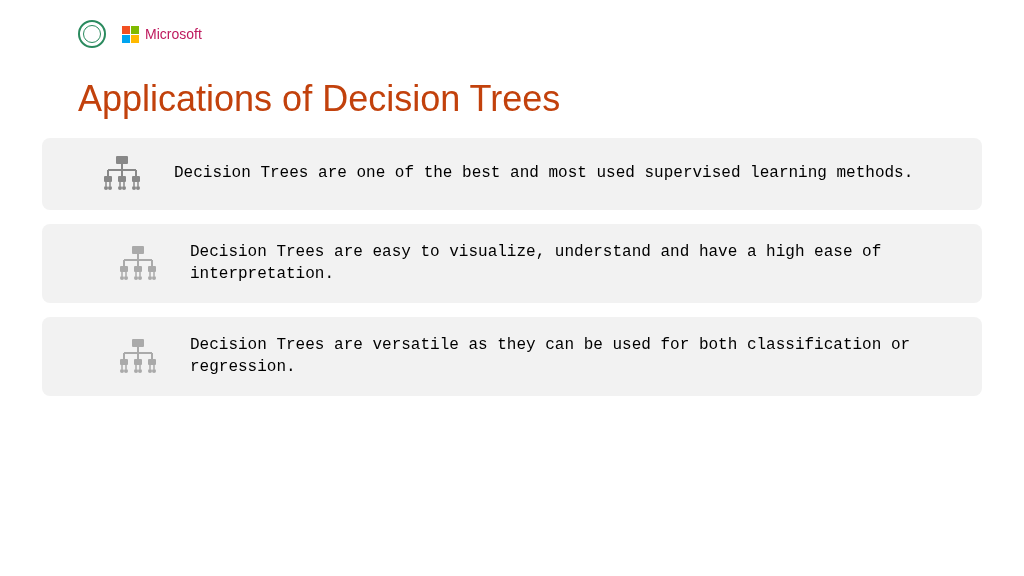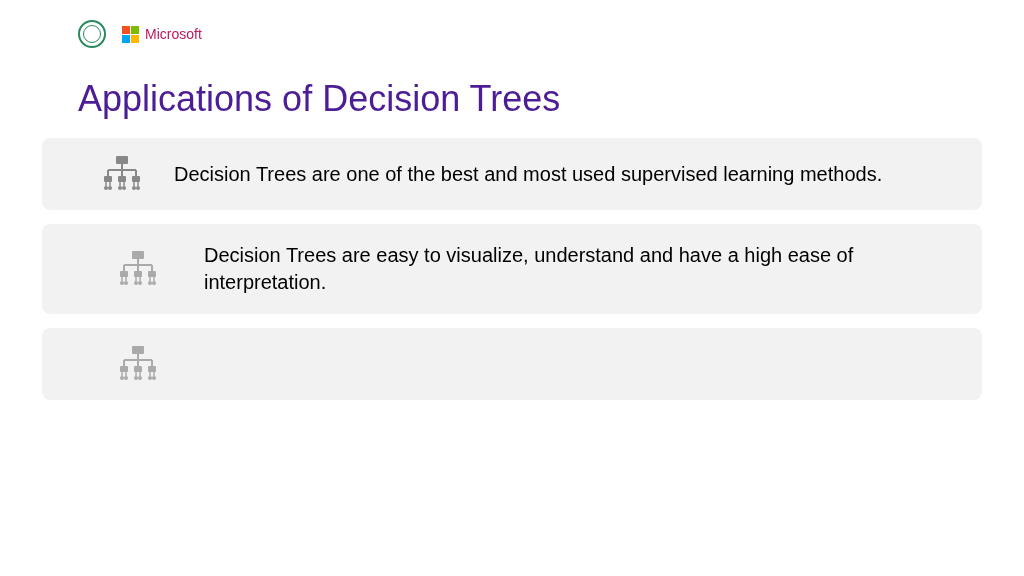--- a/index.html
+++ b/index.html
@@ -53,49 +53,50 @@
     .ms-sq-3 { background: #00a4ef; }
     .ms-sq-4 { background: #ffb900; }
     .ms-text {
       color: #be185d;
       font-size: 14px;
       font-weight: 500;
     }
     .title {
       font-size: 36px;
       font-weight: 400;
-      color: #4c1d95;
+      color: #c2410c;
       padding: 30px 12px 18px 78px;
     }
     .content {
       padding: 0 42px;
     }
     .point-row {
       background: #f2f2f2;
       border-radius: 8px;
       padding: 18px 30px 18px 60px;
       margin-bottom: 14px;
       display: flex;
       align-items: center;
       gap: 32px;
     }
     .point-row:nth-child(2),
     .point-row:nth-child(3) {
       padding-left: 76px;
-      gap: 46px;
+      gap: 32px;
     }
     .tree-icon {
       flex-shrink: 0;
       width: 40px;
       height: 36px;
     }
     .point-text {
-      font-size: 20px;
+      font-size: 16px;
       color: #000;
       line-height: 1.35;
+      font-family: Liberation Mono, monospace;
     }
   </style>
 </head>
 <body>
 
 <div class="header-logos">
   <div class="seal-logo"></div>
   <div class="ms-logo">
     <div class="ms-squares">
       <div class="ms-sq-1"></div>
@@ -181,14 +182,15 @@
       <line x1="22" y1="26" x2="22" y2="30" stroke="#aaa" stroke-width="1.5"></line>
       <line x1="32" y1="26" x2="32" y2="30" stroke="#aaa" stroke-width="1.5"></line>
       <line x1="36" y1="26" x2="36" y2="30" stroke="#aaa" stroke-width="1.5"></line>
       <circle cx="4" cy="32" r="2" fill="#aaa"></circle>
       <circle cx="8" cy="32" r="2" fill="#aaa"></circle>
       <circle cx="18" cy="32" r="2" fill="#aaa"></circle>
       <circle cx="22" cy="32" r="2" fill="#aaa"></circle>
       <circle cx="32" cy="32" r="2" fill="#aaa"></circle>
       <circle cx="36" cy="32" r="2" fill="#aaa"></circle>
     </svg>
+    <div class="point-text">Decision Trees are versatile as they can be used for both classification or regression.</div>
   </div>
 </div>
 
 </body></html>

